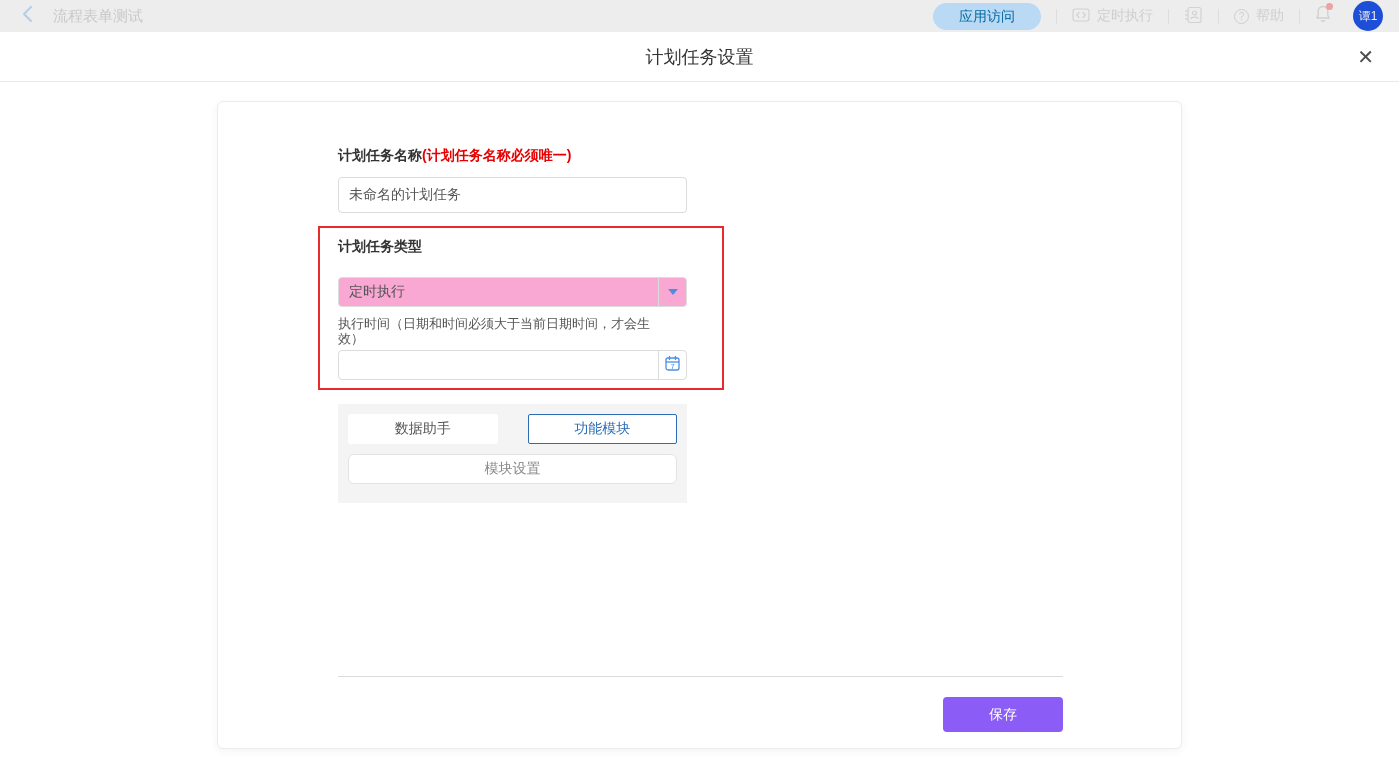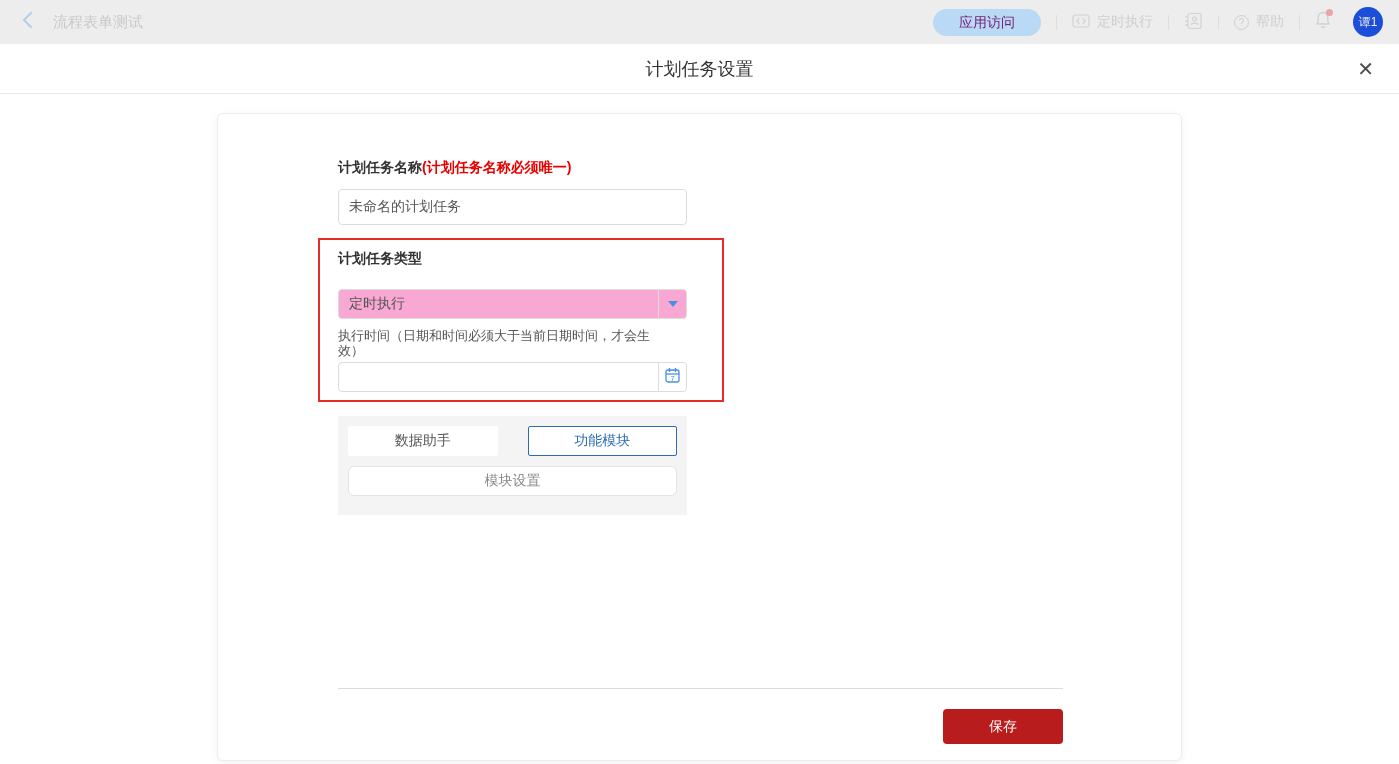--- a/index.html
+++ b/index.html
@@ -1,25 +1,25 @@
 <!DOCTYPE html>
 <html><head>
 <meta charset="utf-8">
 <style>
   * { margin:0; padding:0; box-sizing:border-box; }
   html,body { width:1399px; height:764px; background:#fff; overflow:hidden;
     font-family:"Liberation Sans","DejaVu Sans",sans-serif; }
 
   
-  .topbar { height:44px; background:#ededed; display:flex; align-items:center;
+  .topbar { height:32px; background:#ededed; display:flex; align-items:center;
     padding:0 16px; }
   .back-btn { display:flex; align-items:center; padding:4px 6px; cursor:pointer; }
   .tb-title { color:#c9c9c9; font-size:15px; margin-left:14px; }
   .tb-right { margin-left:auto; display:flex; align-items:center; }
-  .pill { background:#bad9f4; color:#701a75; border-radius:14px; height:27px;
+  .pill { background:#bad9f4; color:#0369a1; border-radius:14px; height:27px;
     line-height:27px; padding:0 26px; font-size:14px; cursor:pointer; }
   .tb-sep { width:1px; height:15px; background:#dedede; margin:0 15px; }
   .tb-item { display:flex; align-items:center; gap:7px; color:#cfcfcf;
     font-size:14px; cursor:pointer; }
   .help-circle { width:15px; height:15px; border:1px solid #cfcfcf; border-radius:50%;
     font-size:10px; display:flex; align-items:center; justify-content:center;
     color:#cfcfcf; }
   .bell-wrap { position:relative; margin-right:10px; cursor:pointer; display:flex; }
   .bell-dot { position:absolute; top:-2px; right:-2px; width:7px; height:7px;
     border-radius:50%; background:#eca3a3; }
@@ -74,21 +74,21 @@
   .ext-btn { flex:1; height:30px; background:#fff; border:1px solid #fff;
     font-size:14px; color:#555; font-family:inherit; cursor:pointer;
     border-radius:2px; }
   .ext-btn.active { border:1px solid #2b6cb3; color:#2b6cb3; }
   .ext-btn-full { width:100%; height:30px; margin-top:10px; background:#fff;
     border:1px solid #e3e3e3; color:#8a8a8a; font-size:14px; font-family:inherit;
     cursor:pointer; border-radius:6px; }
 
   .footer-area { width:725px; margin-top:173px; border-top:1px solid #dcdcdc;
     padding-top:20px; display:flex; justify-content:flex-end; }
-  .save-btn { width:120px; height:35px; background:#b91c1c; color:#fff; border:none;
+  .save-btn { width:120px; height:35px; background:#8b5cf6; color:#fff; border:none;
     border-radius:4px; font-size:14px; font-family:inherit; cursor:pointer; }
 </style>
 </head>
 <body>
 
 <div class="topbar">
   <div class="back-btn">
     <span>
       <svg width="11" height="18" viewBox="0 0 11 18">
           <polyline points="9,2 2,9 9,16" fill="none" stroke="#b4cfe9" stroke-width="2.2" stroke-linecap="round" stroke-linejoin="round"></polyline>

